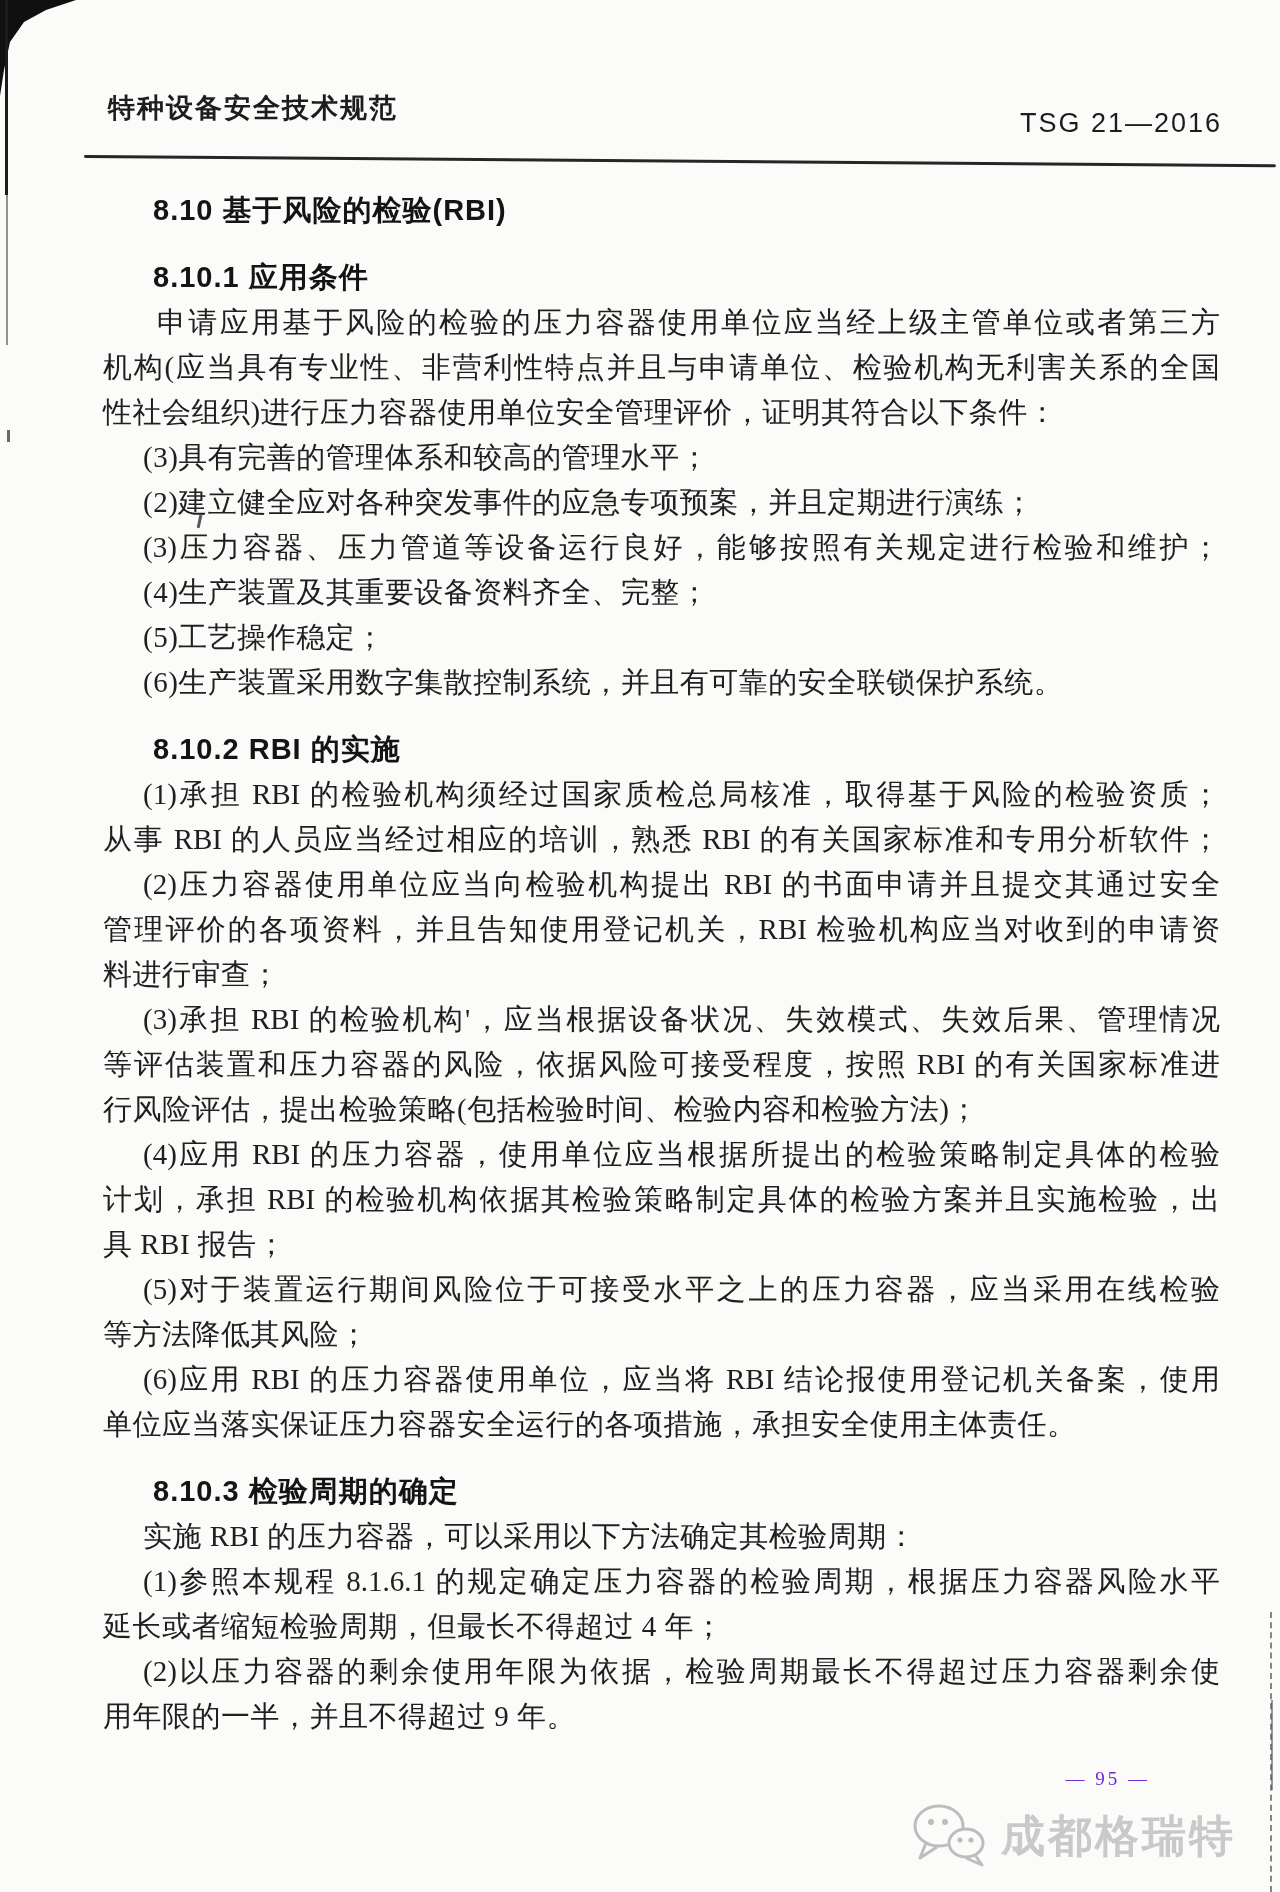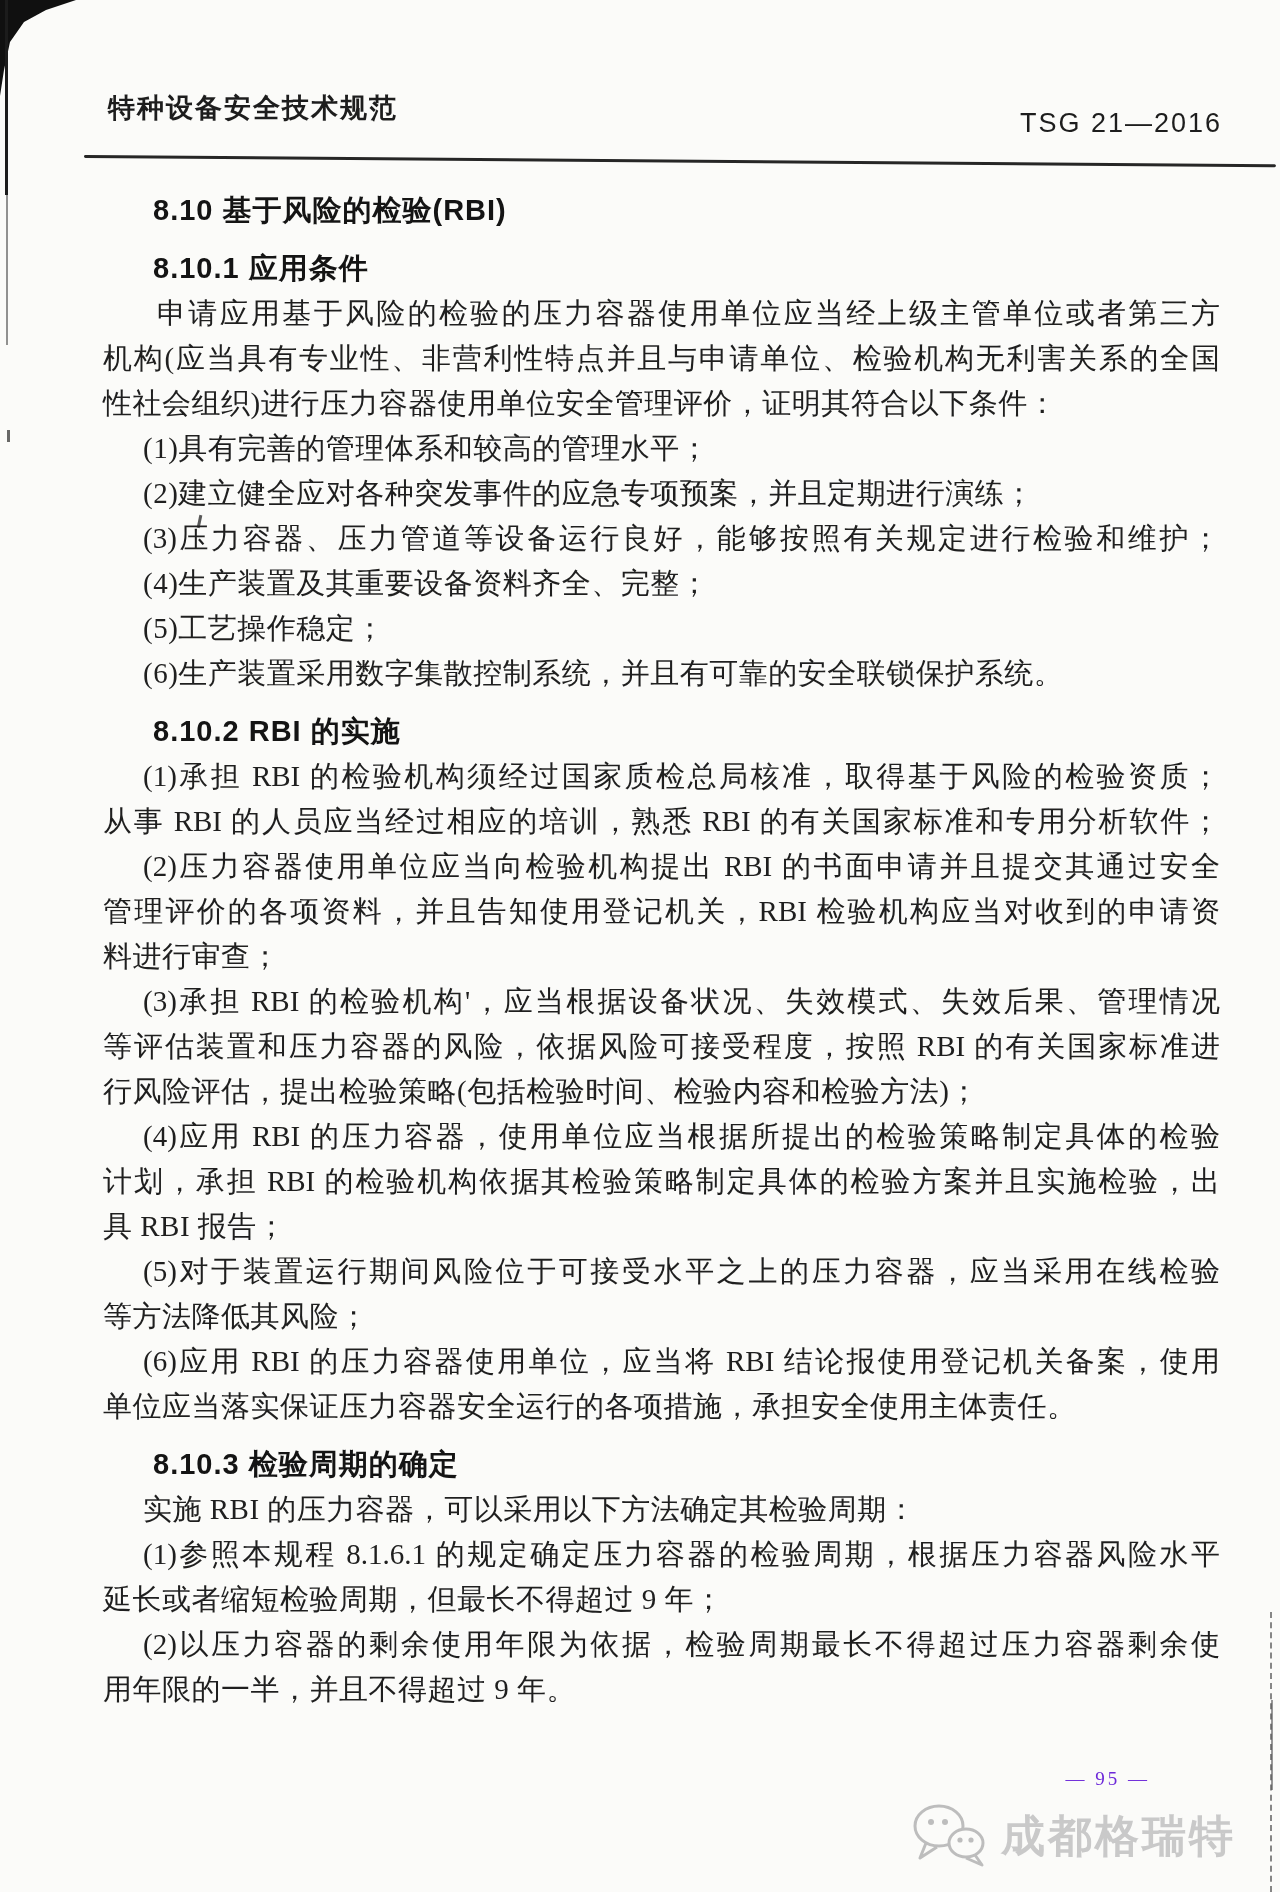--- a/index.html
+++ b/index.html
@@ -36,21 +36,21 @@
     white-space:normal;
     text-align:justify;
     text-align-last:justify;
     letter-spacing:0;
   }
   .line.h1,.line.h2{
     font-family:"Liberation Sans","DejaVu Sans",sans-serif;
     font-weight:700;font-size:29px;color:#141414;
     padding-left:50px;letter-spacing:1px;
   }
-  .line.h2{margin-top:13px;}
+  .line.h2{margin-top:22px;}
   .line.p-first{padding-left:54px;}
   .line.item-first{padding-left:40px;}
   .line.cont{padding-left:0;}
   
   .page-num{
     position:absolute;right:130px;top:1768px;
     font-size:19px;color:#6d28d9;letter-spacing:3px;
   }
   .watermark{
     position:absolute;right:44px;top:1800px;
@@ -87,21 +87,21 @@
 <div class="hdr-left">特种设备安全技术规范</div>
 <div class="hdr-right">TSG 21—2016</div>
 <div class="hdr-rule"></div>
 
 <div class="doc-body">
     <div class="line h1">8.10  基于风险的检验(RBI)</div>
     <div class="line h2">8.10.1  应用条件</div>
     <div class="line p-first stretch">申请应用基于风险的检验的压力容器使用单位应当经上级主管单位或者第三方</div>
     <div class="line cont stretch">机构(应当具有专业性、非营利性特点并且与申请单位、检验机构无利害关系的全国</div>
     <div class="line cont">性社会组织)进行压力容器使用单位安全管理评价，证明其符合以下条件：</div>
-    <div class="line item-first">(1)具有完善的管理体系和较高的管理水平；</div>
+    <div class="line item-first">(3)具有完善的管理体系和较高的管理水平；</div>
     <div class="line item-first">(2)建立健全应对各种突发事件的应急专项预案，并且定期进行演练；</div>
     <div class="line item-first stretch">(3)压力容器、压力管道等设备运行良好，能够按照有关规定进行检验和维护；</div>
     <div class="line item-first">(4)生产装置及其重要设备资料齐全、完整；</div>
     <div class="line item-first">(5)工艺操作稳定；</div>
     <div class="line item-first">(6)生产装置采用数字集散控制系统，并且有可靠的安全联锁保护系统。</div>
     <div class="line h2">8.10.2  RBI 的实施</div>
     <div class="line item-first stretch">(1)承担 RBI 的检验机构须经过国家质检总局核准，取得基于风险的检验资质；</div>
     <div class="line cont stretch">从事 RBI 的人员应当经过相应的培训，熟悉 RBI 的有关国家标准和专用分析软件；</div>
     <div class="line item-first stretch">(2)压力容器使用单位应当向检验机构提出 RBI 的书面申请并且提交其通过安全</div>
     <div class="line cont stretch">管理评价的各项资料，并且告知使用登记机关，RBI 检验机构应当对收到的申请资</div>
@@ -112,21 +112,21 @@
     <div class="line item-first stretch">(4)应用 RBI 的压力容器，使用单位应当根据所提出的检验策略制定具体的检验</div>
     <div class="line cont stretch">计划，承担 RBI 的检验机构依据其检验策略制定具体的检验方案并且实施检验，出</div>
     <div class="line cont">具 RBI 报告；</div>
     <div class="line item-first stretch">(5)对于装置运行期间风险位于可接受水平之上的压力容器，应当采用在线检验</div>
     <div class="line cont">等方法降低其风险；</div>
     <div class="line item-first stretch">(6)应用 RBI 的压力容器使用单位，应当将 RBI 结论报使用登记机关备案，使用</div>
     <div class="line cont">单位应当落实保证压力容器安全运行的各项措施，承担安全使用主体责任。</div>
     <div class="line h2">8.10.3  检验周期的确定</div>
     <div class="line item-first">实施 RBI 的压力容器，可以采用以下方法确定其检验周期：</div>
     <div class="line item-first stretch">(1)参照本规程 8.1.6.1 的规定确定压力容器的检验周期，根据压力容器风险水平</div>
-    <div class="line cont">延长或者缩短检验周期，但最长不得超过 9 年；</div>
+    <div class="line cont">延长或者缩短检验周期，但最长不得超过 4 年；</div>
     <div class="line item-first stretch">(2)以压力容器的剩余使用年限为依据，检验周期最长不得超过压力容器剩余使</div>
     <div class="line cont">用年限的一半，并且不得超过 9 年。</div>
   </div>
 
 <div class="page-num">— 95 —</div>
 
 <div class="watermark">
   <span>
     <svg width="80" height="68" viewBox="0 0 80 68">
       <ellipse cx="28" cy="26" rx="24" ry="20" fill="none" stroke="#bdbdbd" stroke-width="3"></ellipse>

